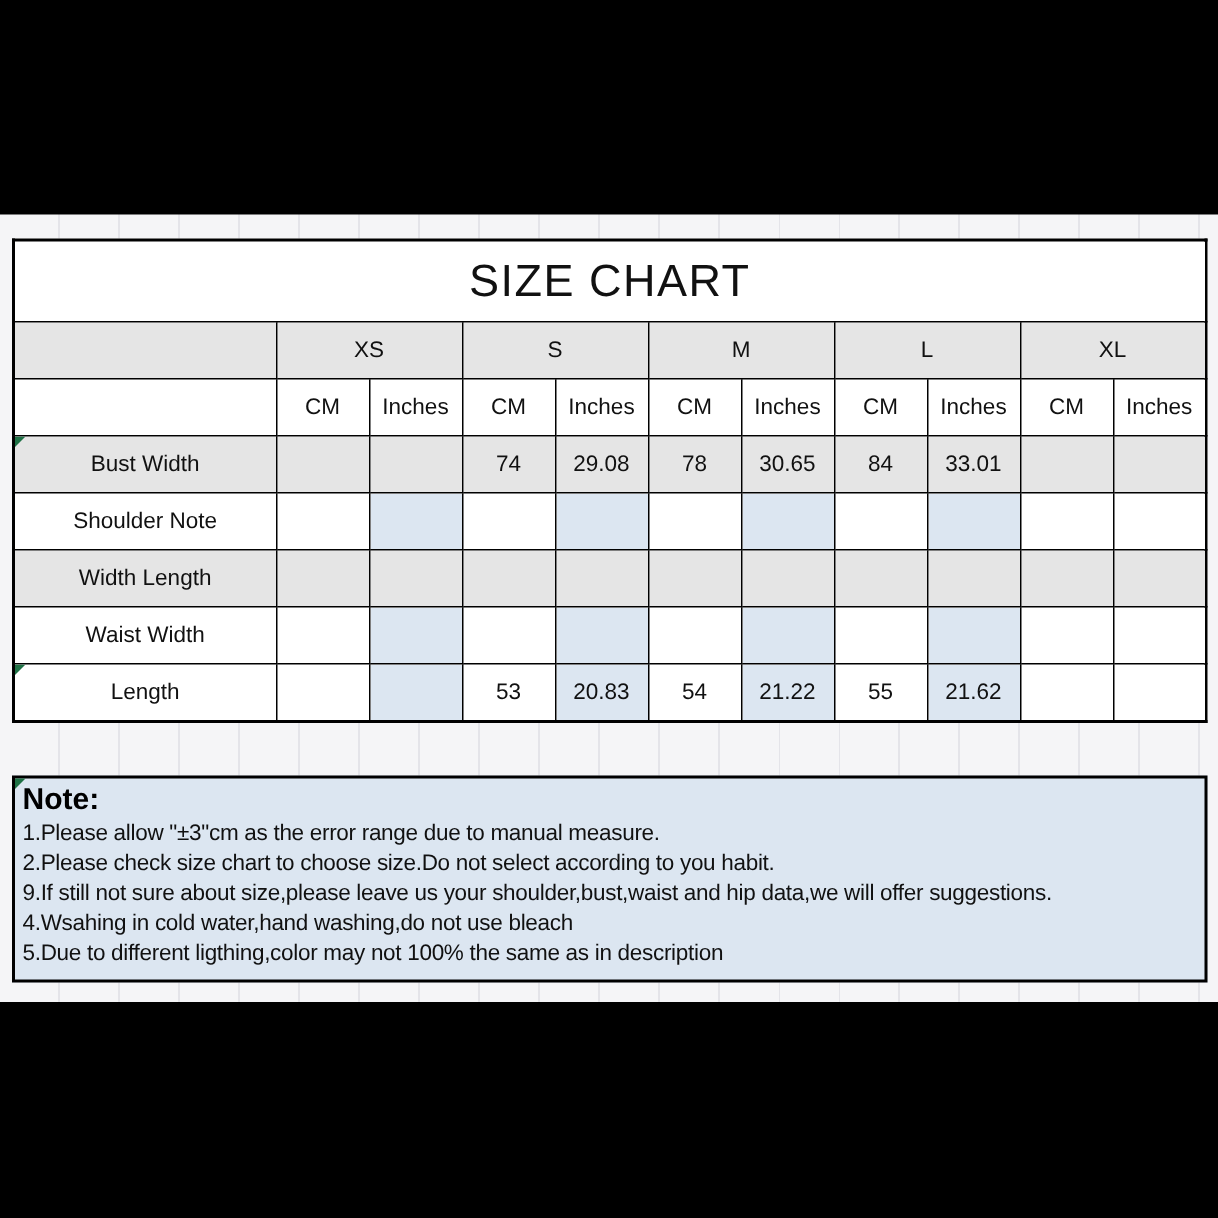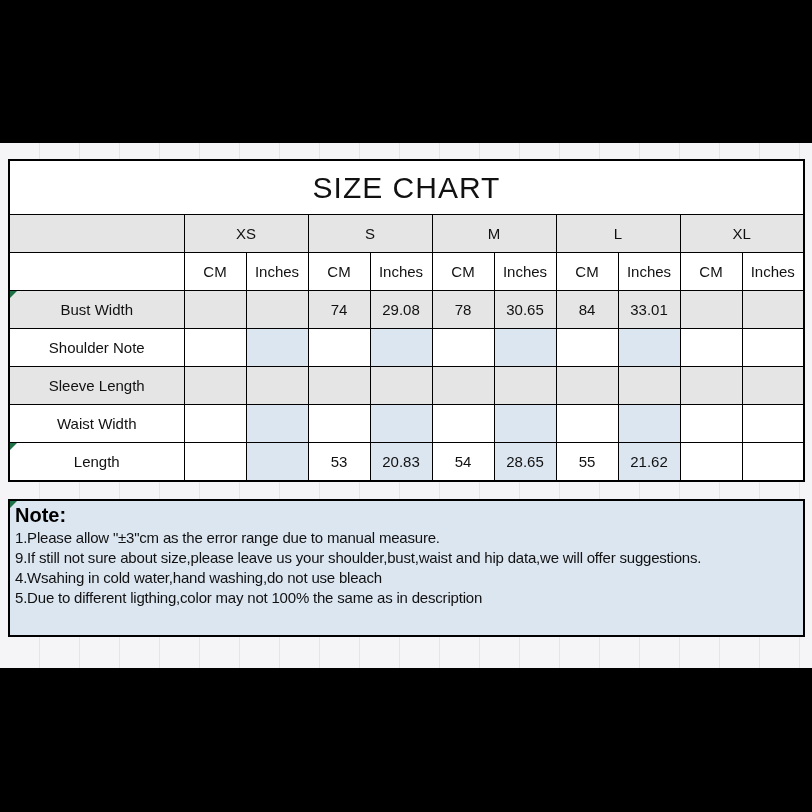--- a/index.html
+++ b/index.html
@@ -42,21 +42,21 @@
   tr.full th, tr.full td { background:#e5e5e5; }
   tr.alt td:nth-child(3), tr.alt td:nth-child(5),
   tr.alt td:nth-child(7), tr.alt td:nth-child(9) { background:#dce6f1; }
 
   .tri {
     position:absolute; top:0; left:0; width:0; height:0;
     border-top:7px solid #1e7145; border-right:7px solid transparent;
   }
 
   .note-box {
-    position:absolute; top:499px; left:8px; width:797px; height:138px;
+    position:absolute; top:517px; left:8px; width:797px; height:138px;
     box-sizing:border-box;
     background:#dce6f1; border:2px solid #000;
     padding:1px 4px 0 5px;
   }
   .note-heading { font-size:20px; font-weight:700; color:#000; line-height:24px; margin:1px 0 1px 0; }
   .note-line { font-size:15px; line-height:20px; color:#111; letter-spacing:-0.2px; white-space:nowrap; }
 </style>
 </head>
 <body>
 
@@ -123,21 +123,21 @@
     <td></td>
     <td></td>
     <td></td>
     <td></td>
     <td></td>
     <td></td>
     <td></td>
     <td></td>
   </tr>
   <tr class="full">
-    <td>Sleeve Length</td>
+    <td>Width Length</td>
     <td></td>
     <td></td>
     <td></td>
     <td></td>
     <td></td>
     <td></td>
     <td></td>
     <td></td>
     <td></td>
     <td></td>
@@ -155,29 +155,30 @@
     <td></td>
     <td></td>
   </tr>
   <tr class="alt">
     <td><span class="tri"></span><span>Length</span></td>
     <td></td>
     <td></td>
     <td>53</td>
     <td>20.83</td>
     <td>54</td>
-    <td>28.65</td>
+    <td>21.22</td>
     <td>55</td>
     <td>21.62</td>
     <td></td>
     <td></td>
   </tr>
 </tbody>
   </table>
 
 <div class="note-box">
   <span class="tri"></span>
   <div class="note-heading">Note:</div>
   <div class="note-line">1.Please allow "±3"cm as the error range due to manual measure.</div>
+  <div class="note-line">2.Please check size chart to choose size.Do not select according to you habit.</div>
   <div class="note-line">9.If still not sure about size,please leave us your shoulder,bust,waist and hip data,we will offer suggestions.</div>
   <div class="note-line">4.Wsahing in cold water,hand washing,do not use bleach</div>
   <div class="note-line">5.Due to different ligthing,color may not 100% the same as in description</div>
 </div>
 
 </body></html>

